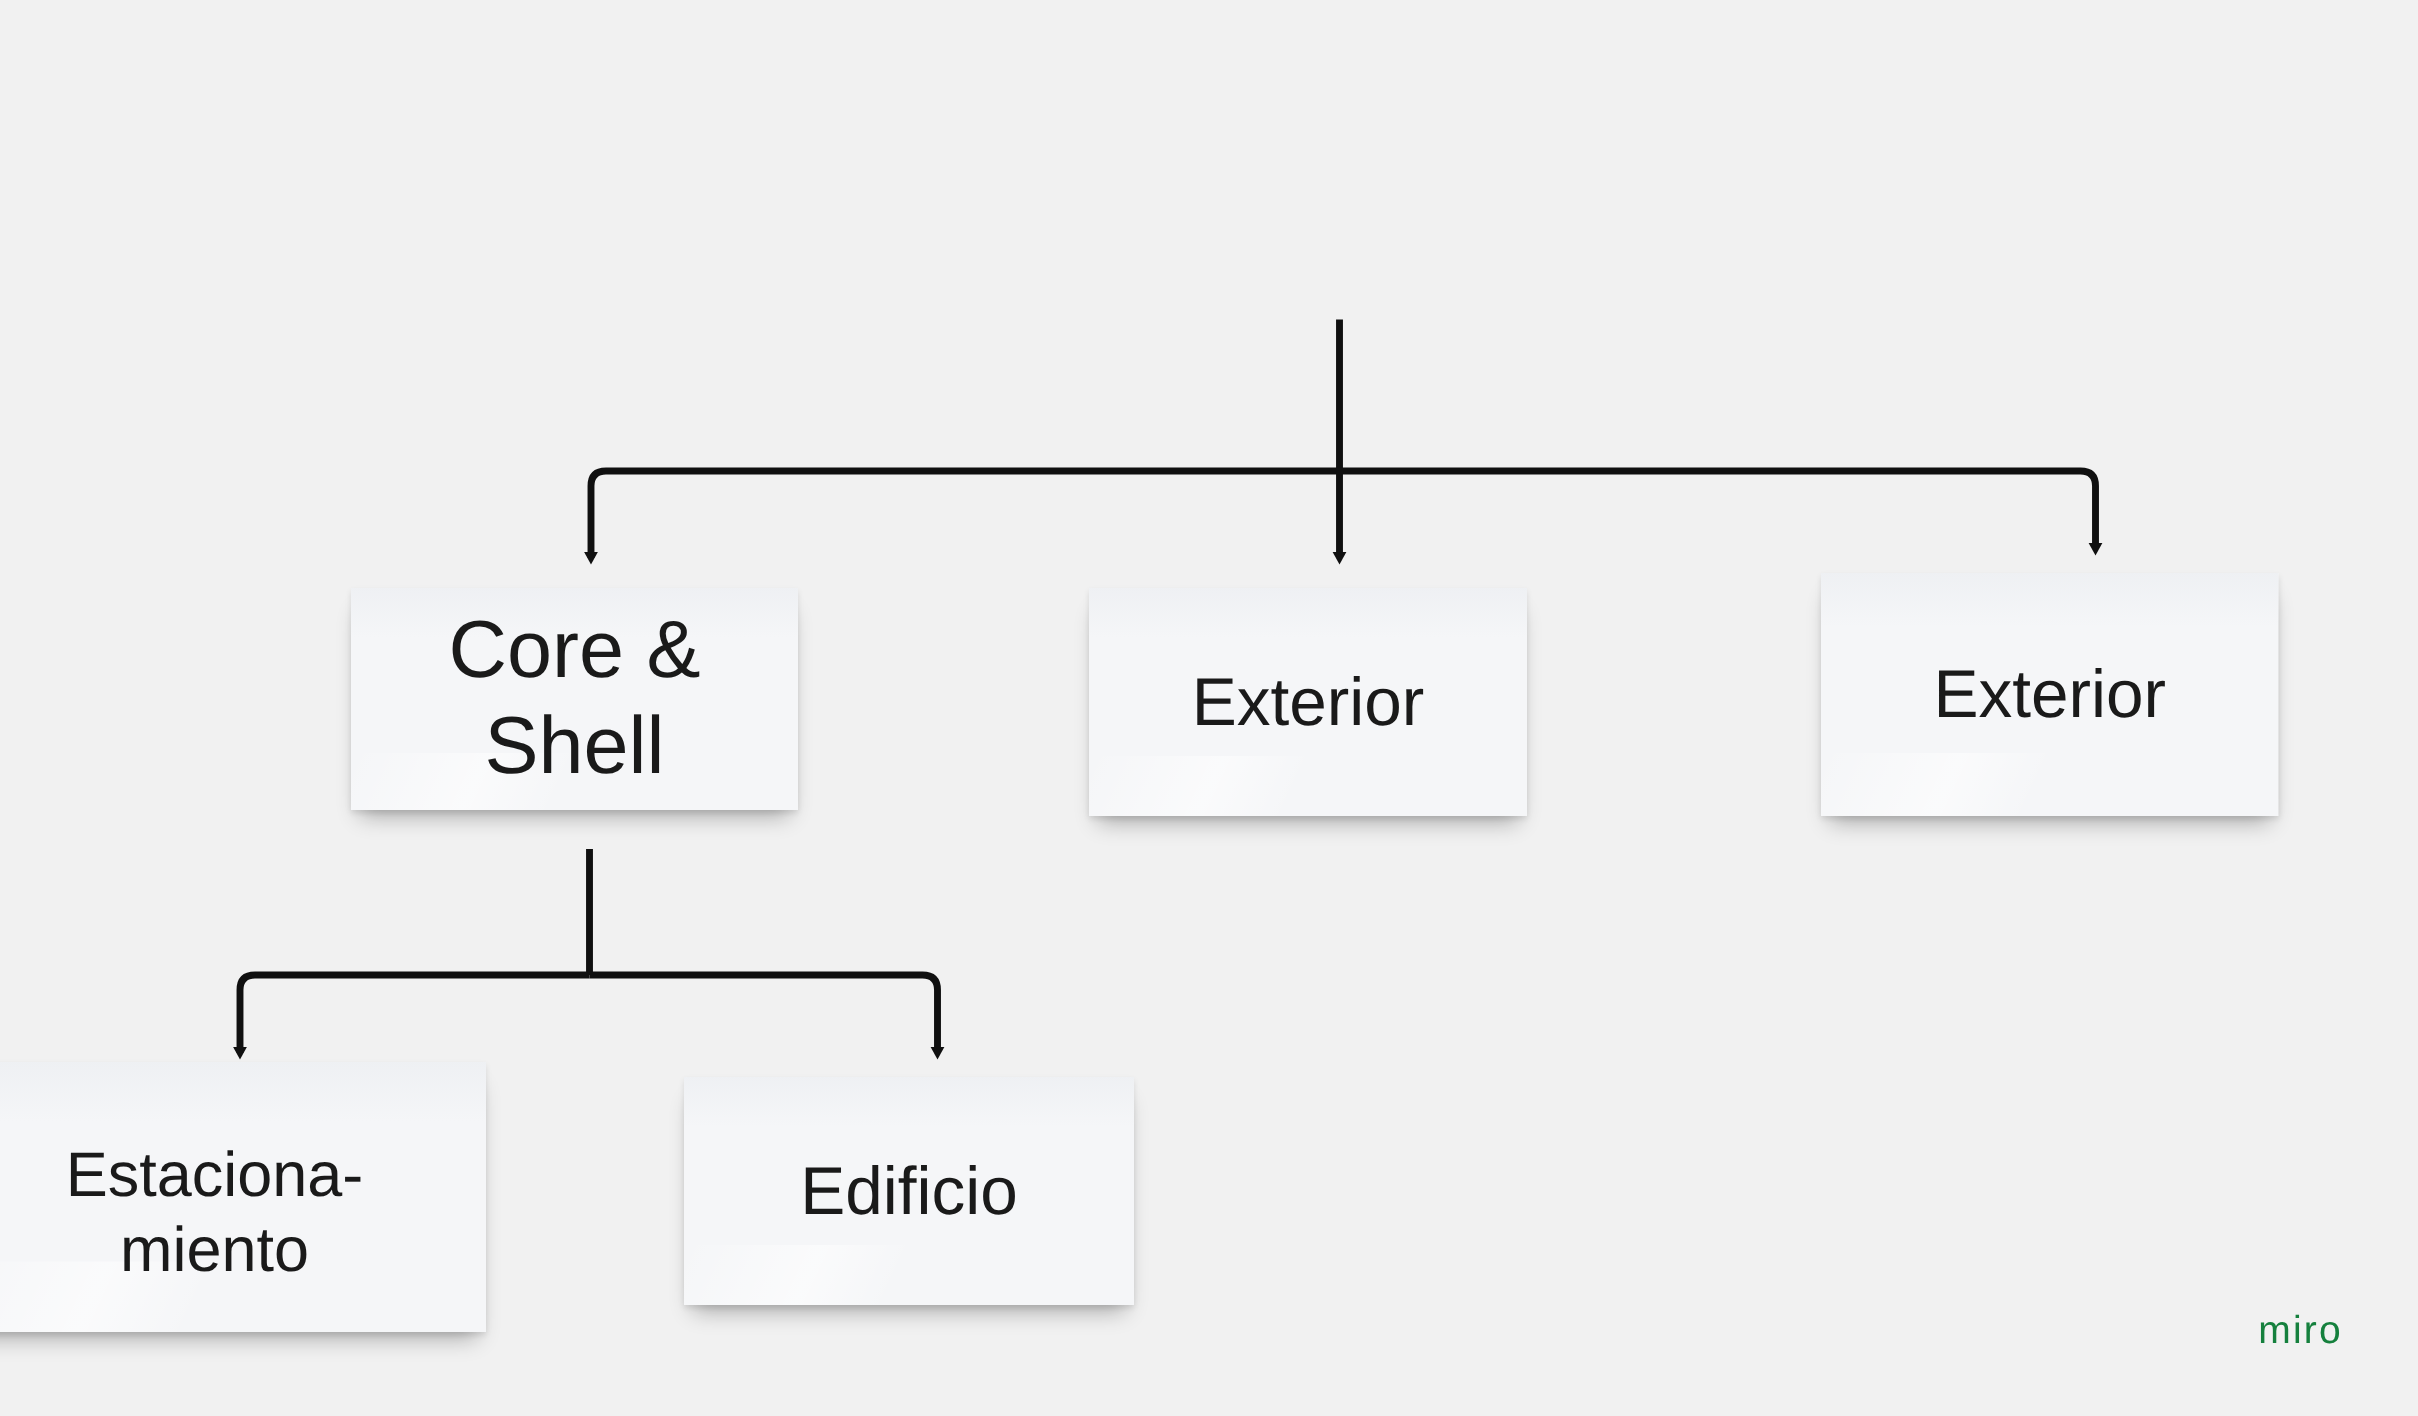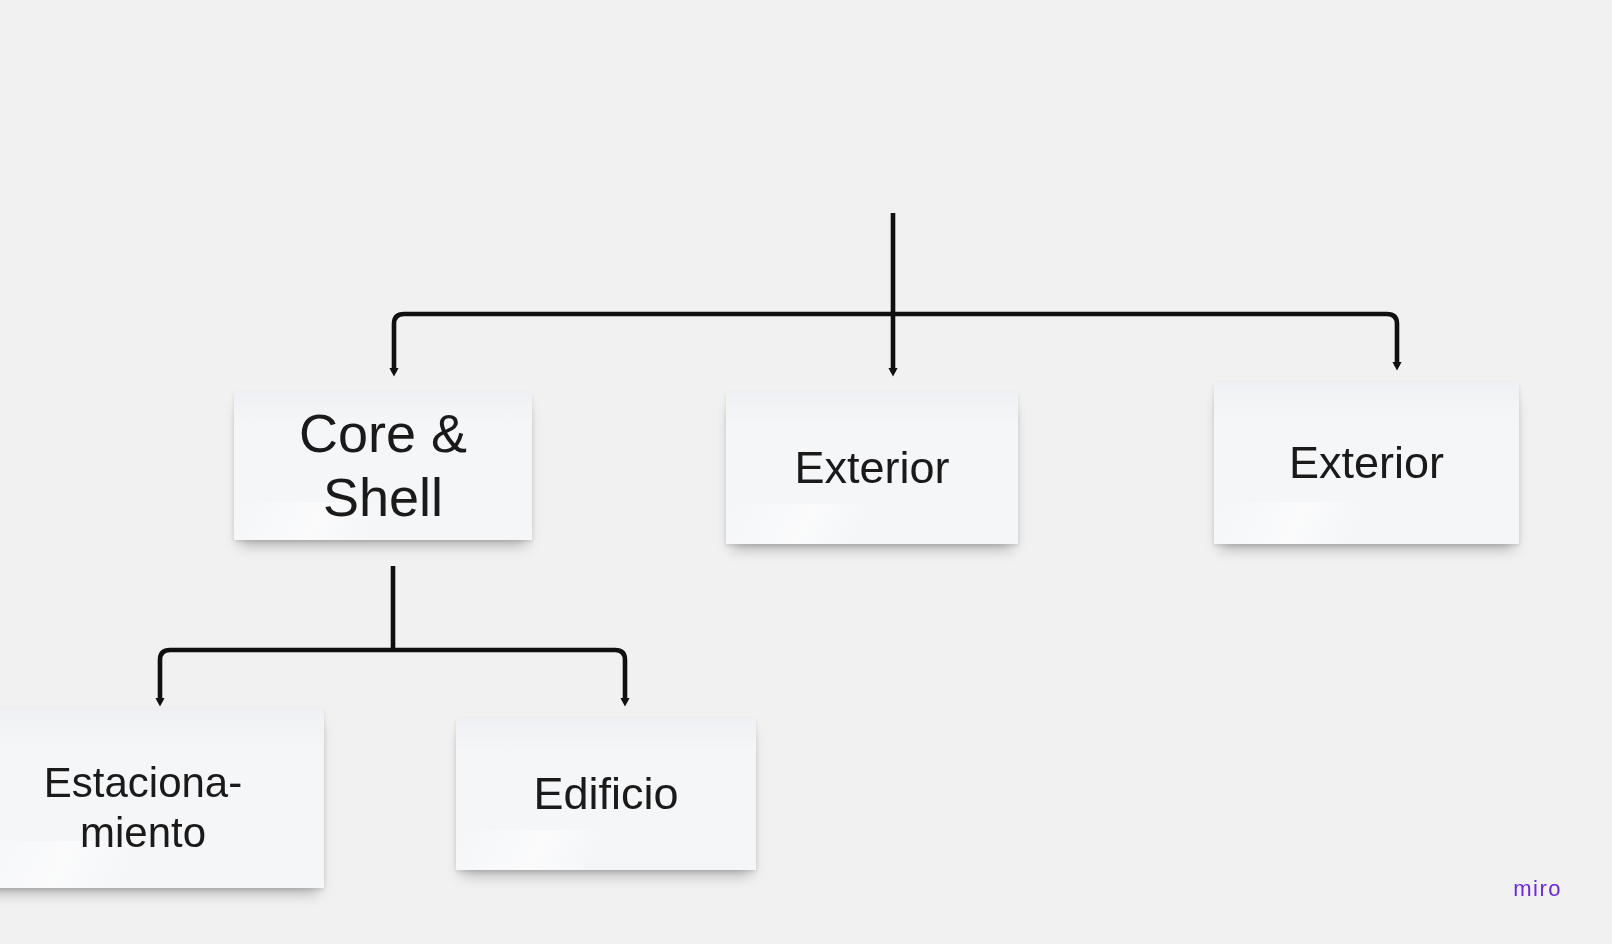--- a/index.html
+++ b/index.html
@@ -103,23 +103,23 @@
 
   #node-edificio   { left: 456px;  top: 718px; width: 300px; height: 152px; }
   #node-edificio .label { font-size: 45px; }
 
   
   #watermark {
     position: absolute;
     right: 50px;
     bottom: 42px;
     z-index: 4;
-    font-size: 22px;
+    font-size: 26px;
     letter-spacing: 1.5px;
-    color: #6d28d9;
+    color: #15803d;
     font-family: "Liberation Sans", "DejaVu Sans", sans-serif;
     user-select: none;
   }
 </style>
 </head>
 <body>
 
 <div id="canvas">
 
   <svg id="connectors" viewBox="0 0 1612 944" width="1612" height="944" xmlns="http://www.w3.org/2000/svg">

